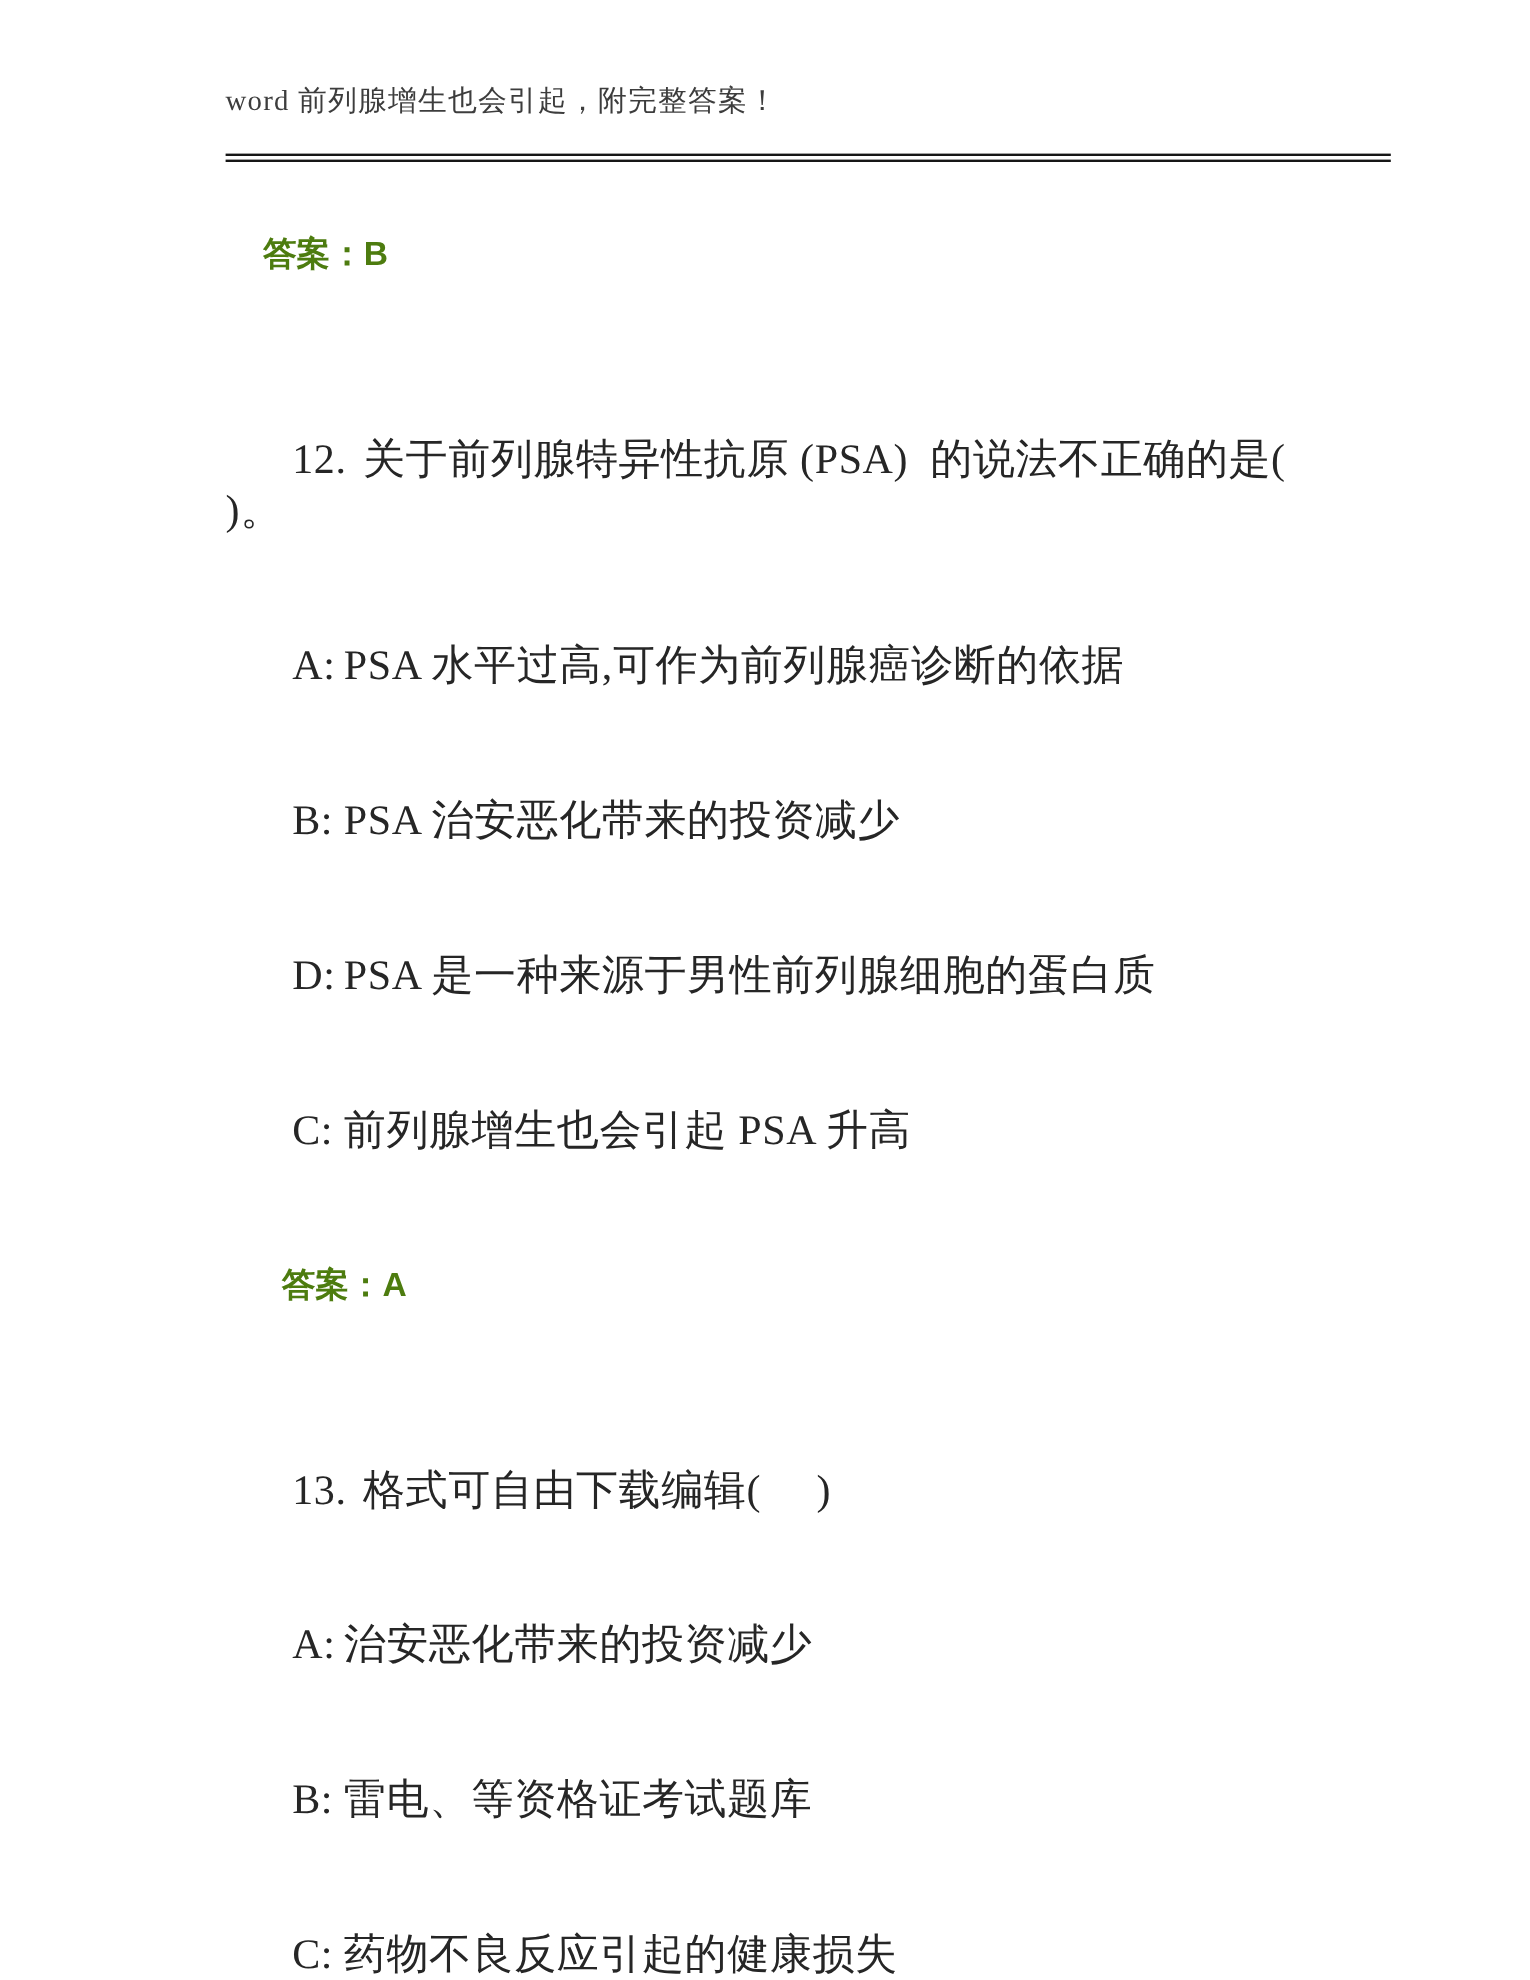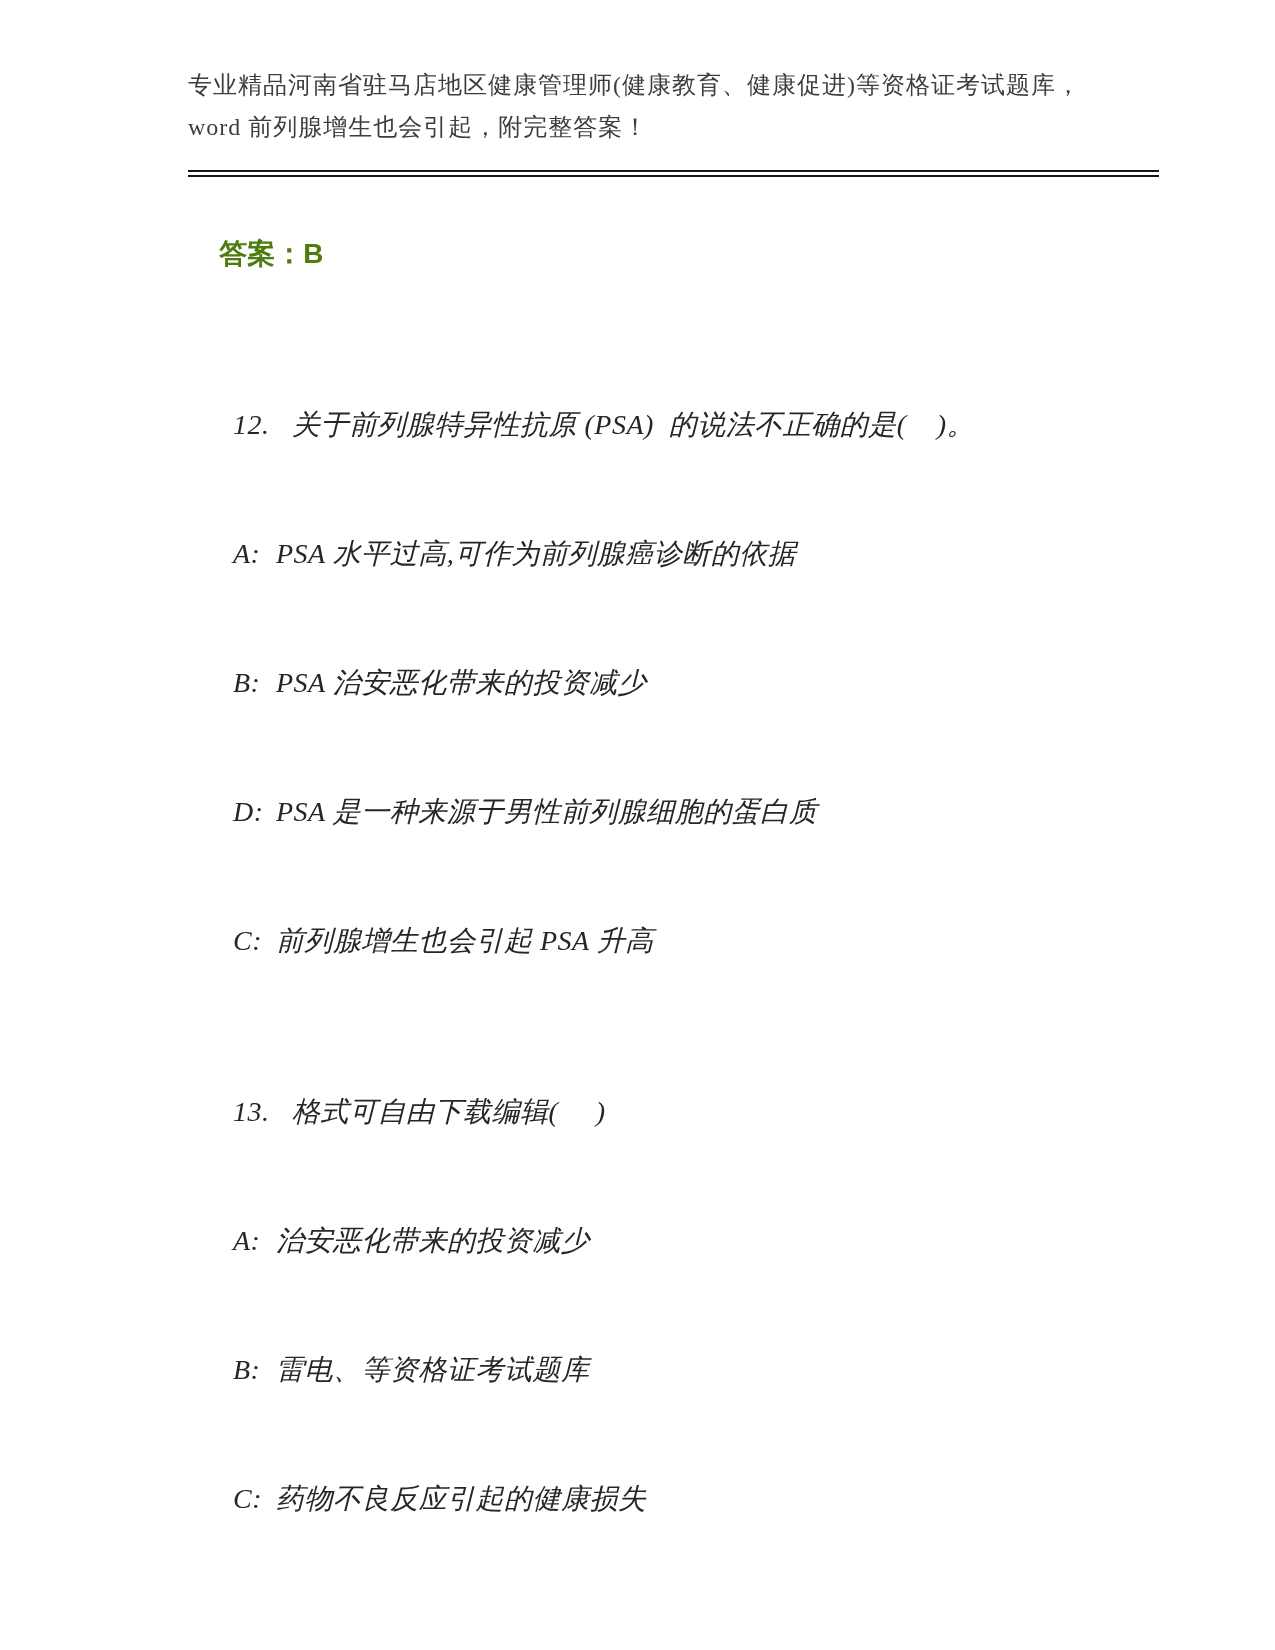--- a/index.html
+++ b/index.html
@@ -26,25 +26,24 @@
     white-space: pre-wrap;
   }
   .hdr-rule {
     margin-top: 22px;
     width: 971px;
     height: 3px;
     border-top: 2px solid #161616;
     border-bottom: 2px solid #161616;
   }
   .line {
-    font-size: 28px;
+    font-size: 35px;
     line-height: 43px;
     letter-spacing: 0.5px;
     white-space: pre-wrap;
-    font-style: italic;
   }
   .ans-line {
     font-family: "Liberation Sans", "DejaVu Sans", sans-serif;
     font-weight: bold;
     color: #4d7c0f;
     font-size: 28px;
     line-height: 43px;
     white-space: pre-wrap;
   }
   .intro-ans {
@@ -61,21 +60,20 @@
     display: inline-block;
     width: 43px;
   }
 </style>
 </head>
 <body>
 
 <div class="page">
 
   <div>
-    <div class="hdr-line">专业精品河南省驻马店地区健康管理师(健康教育、健康促进)等资格证考试题库，</div>
     <div class="hdr-line">word 前列腺增生也会引起，附完整答案！</div>
   </div>
 
   <div class="hdr-rule"></div>
 
   <div class="ans-line intro-ans">
     <span>答案：</span><span>B</span>
   </div>
 
   <div class="block">
@@ -87,20 +85,23 @@
     </div>
     <div class="line">
       <span class="olet">B:</span><span>PSA 治安恶化带来的投资减少</span>
     </div>
     <div class="line">
       <span class="olet">D:</span><span>PSA 是一种来源于男性前列腺细胞的蛋白质</span>
     </div>
     <div class="line">
       <span class="olet">C:</span><span>前列腺增生也会引起 PSA 升高</span>
     </div>
+    <div class="ans-line">
+      <span>答案：</span><span>A</span>
+    </div>
   </div>
 
   <div class="block">
     <div class="line">
       <span class="qnum">13.</span><span>格式可自由下载编辑(     )</span>
     </div>
     <div class="line">
       <span class="olet">A:</span><span>治安恶化带来的投资减少</span>
     </div>
     <div class="line">

